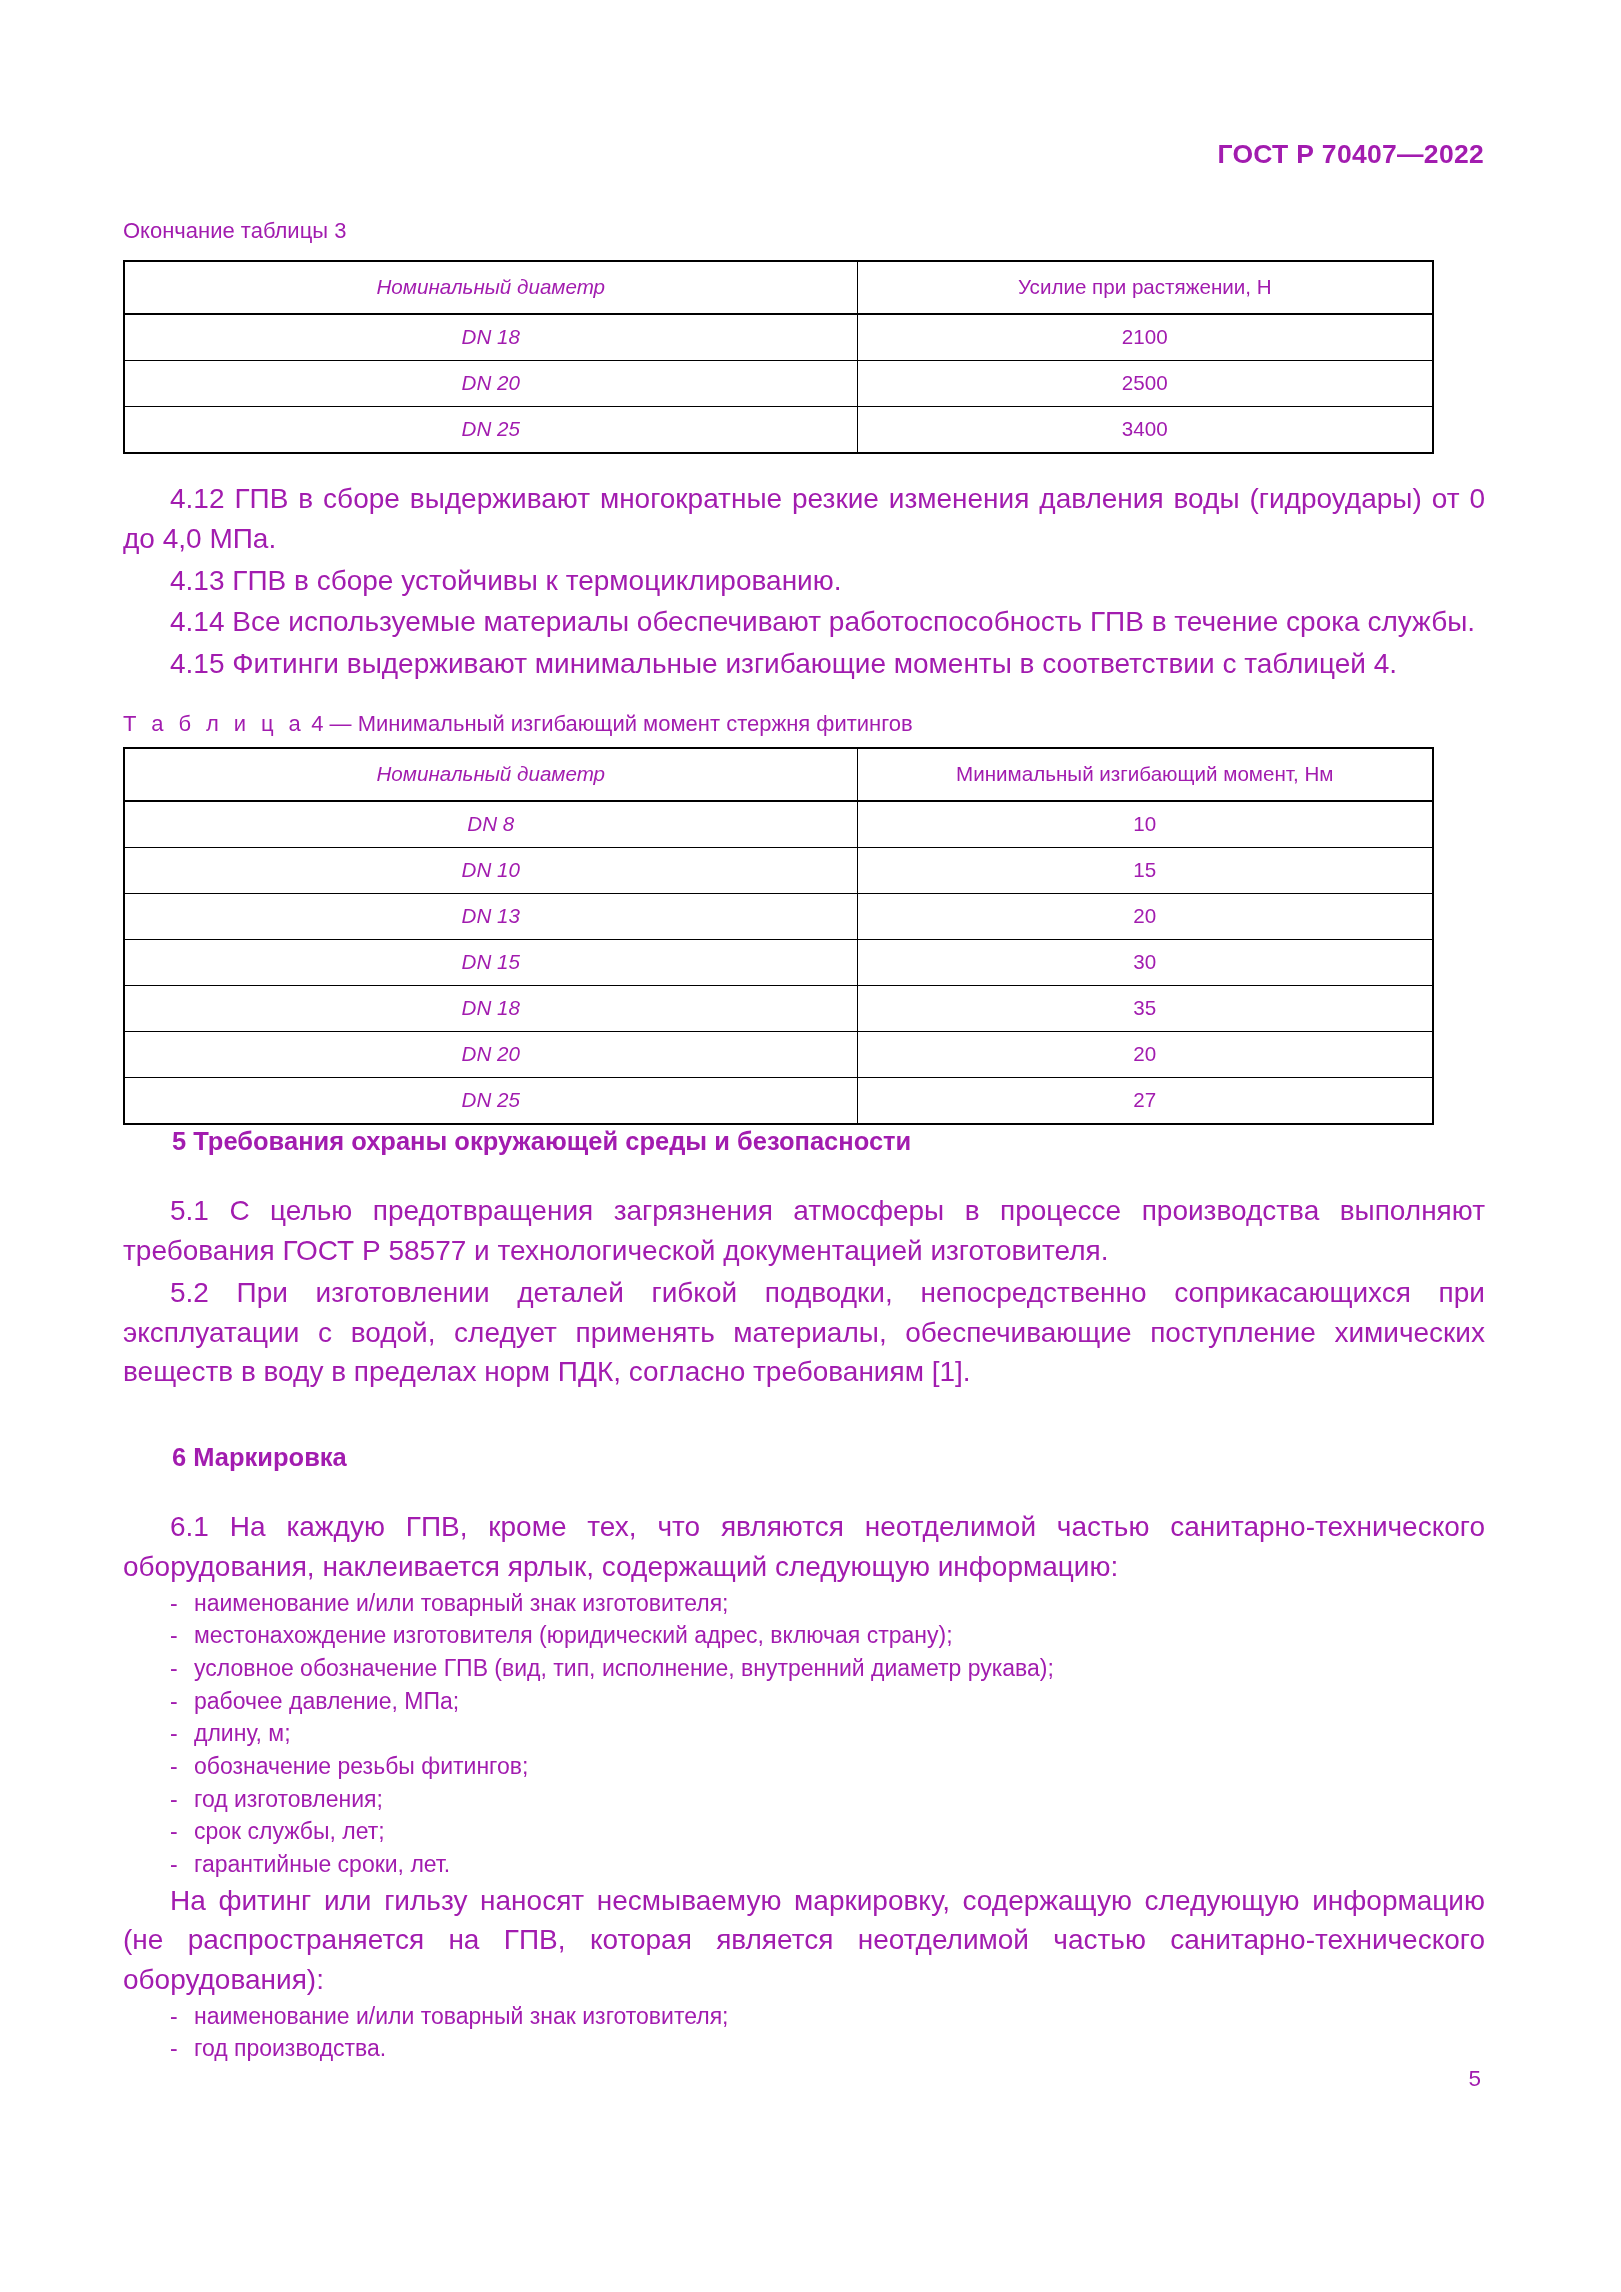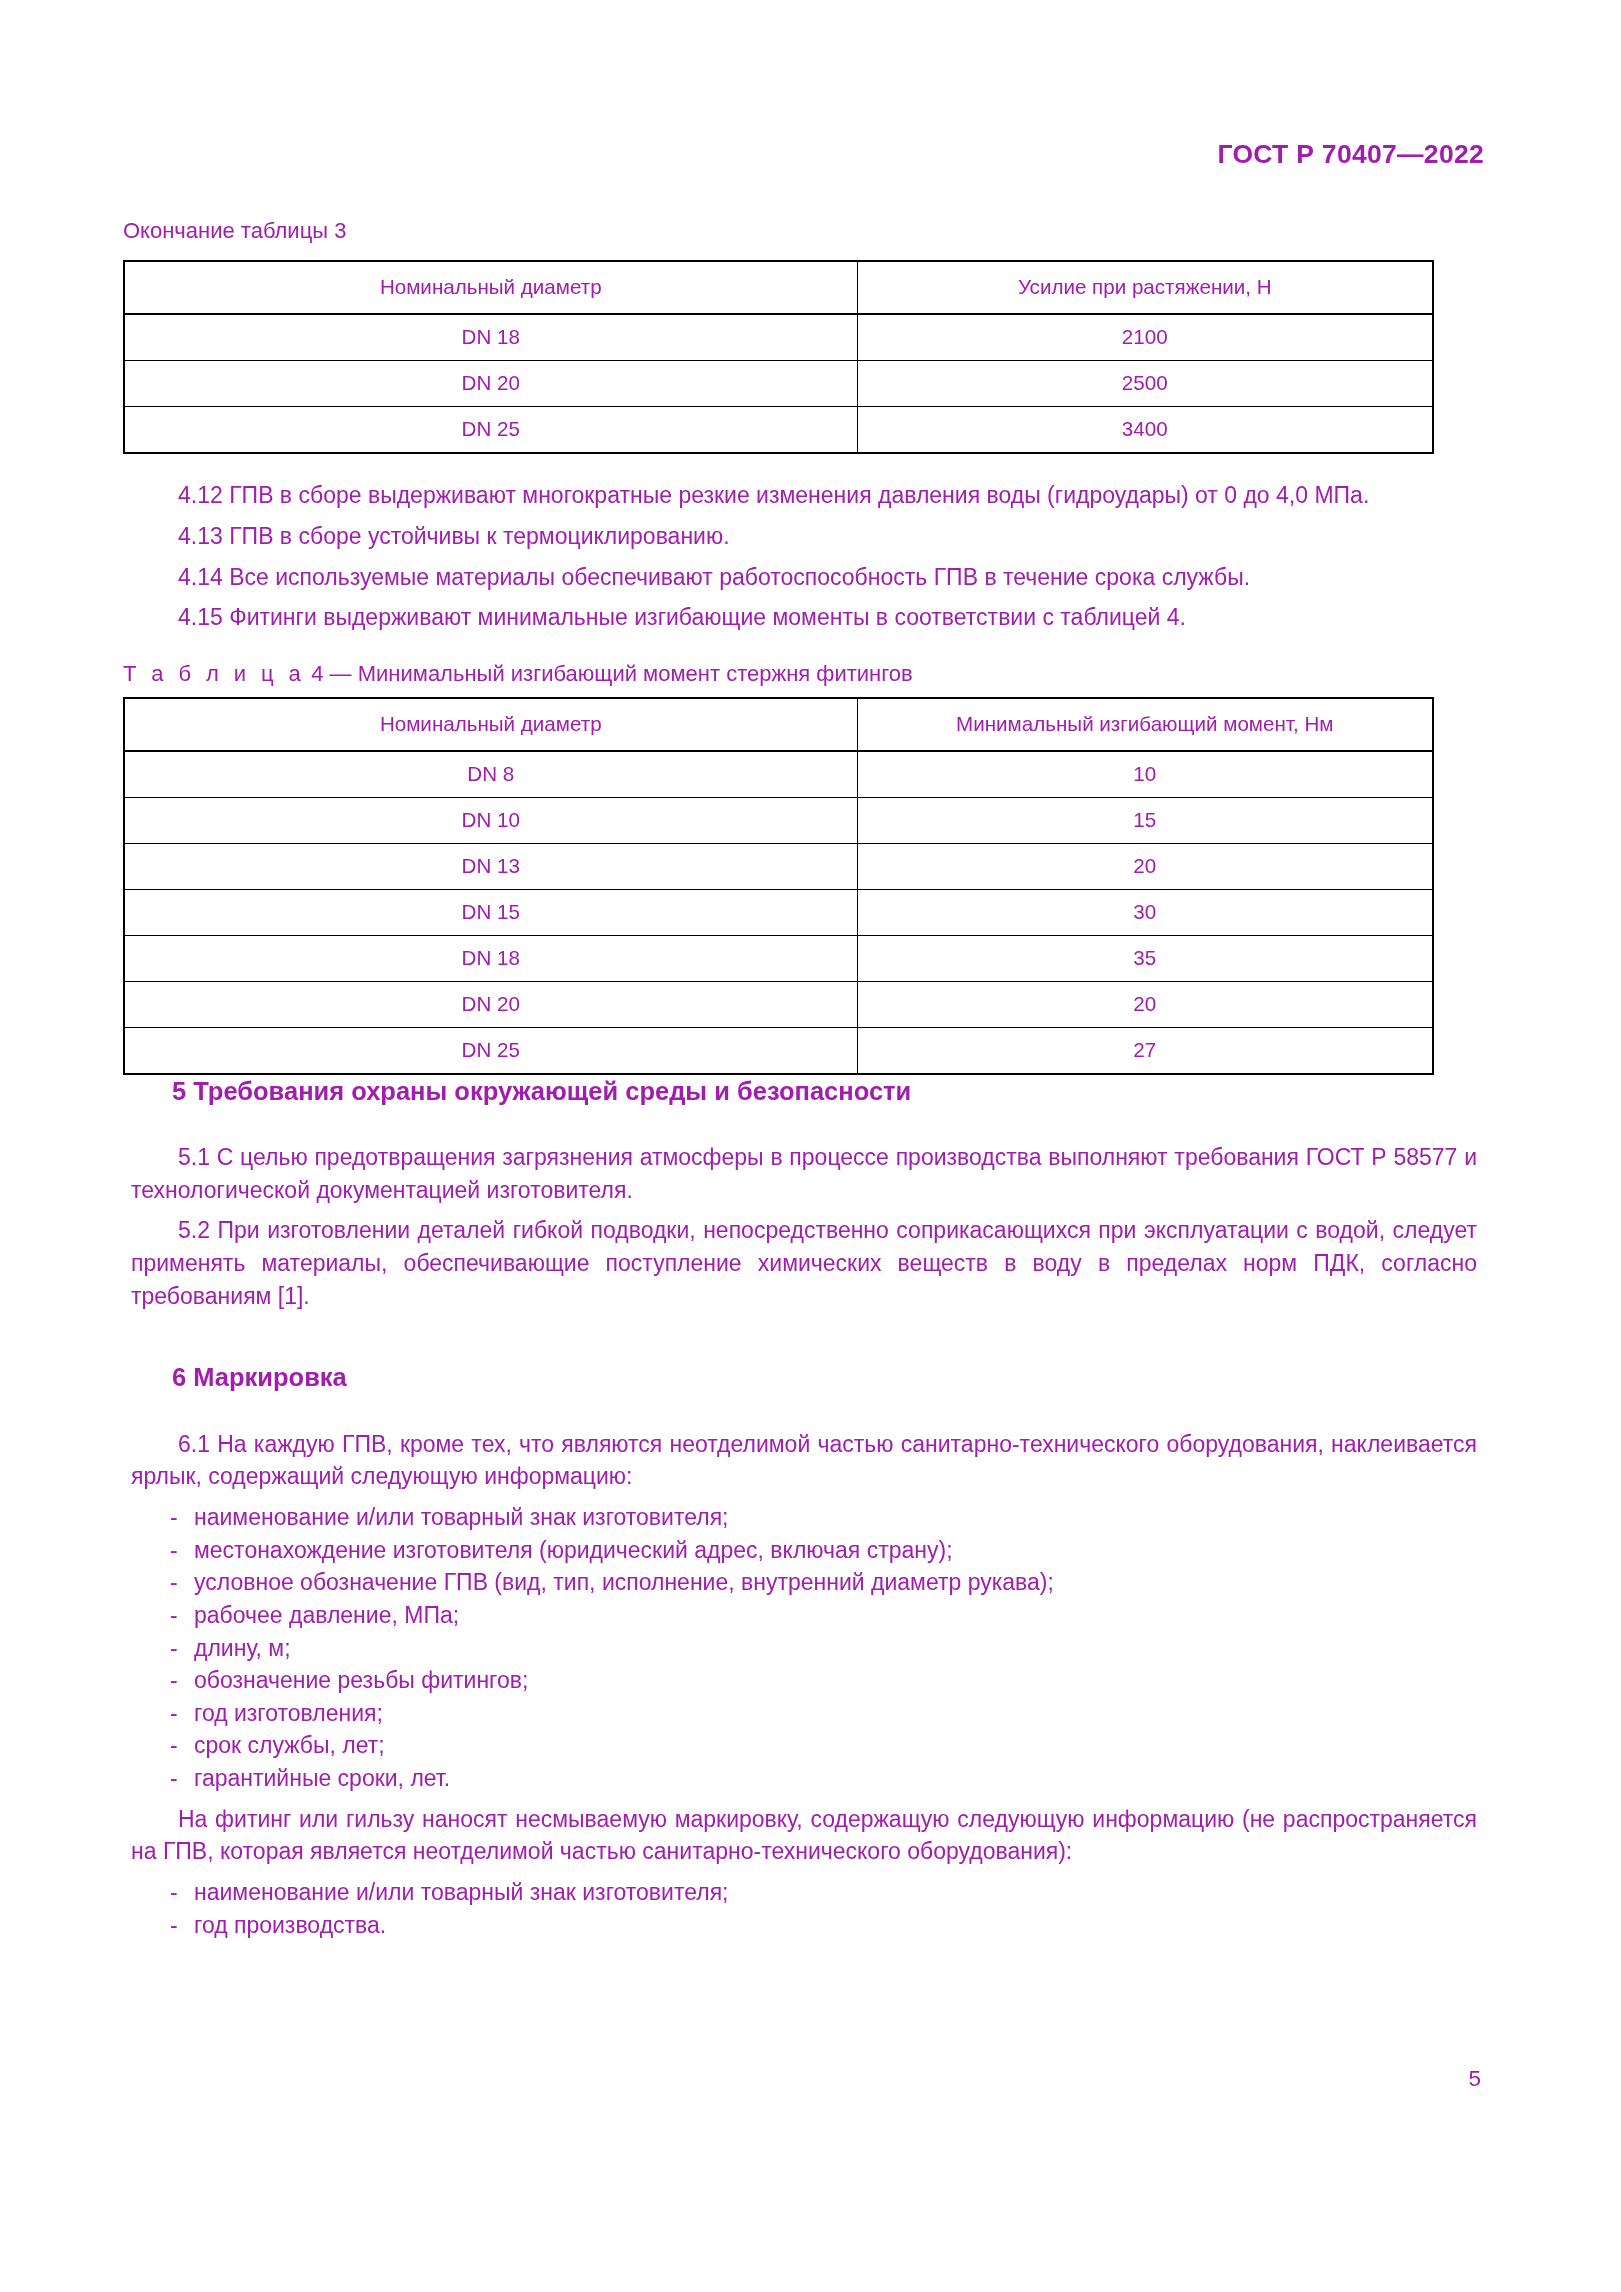--- a/index.html
+++ b/index.html
@@ -65,28 +65,28 @@
   table.gost .col-a { width: 56%; }
   table.gost .col-b { width: 44%; }
   table.gost thead td {
     height: 51px;
     border-top-width: 2.5px;
     border-bottom-width: 2.5px;
   }
   table.gost tbody tr:last-child td {
     border-bottom-width: 2.5px;
   }
-  table.gost td.side-l { border-left-width: 2.5px; }
+  table.gost td.side-l { border-left-width: 2.5px; font-style: italic; }
   table.gost td.side-r { border-right-width: 2.5px; }
   
   .para {
-    font-size: 23px;
+    font-size: 28px;
     line-height: 1.42;
     text-align: justify;
-    margin: 8px;
+    margin: 0;
   }
   .para.indent { text-indent: 47px; }
   .para-block { margin-top: 25.5px; }
   .tight { margin-top: 2px; }
   h2.sect {
     font-size: 25.5px;
     font-weight: bold;
     margin: 0;
     padding-left: 49px;
     line-height: 1.3;

